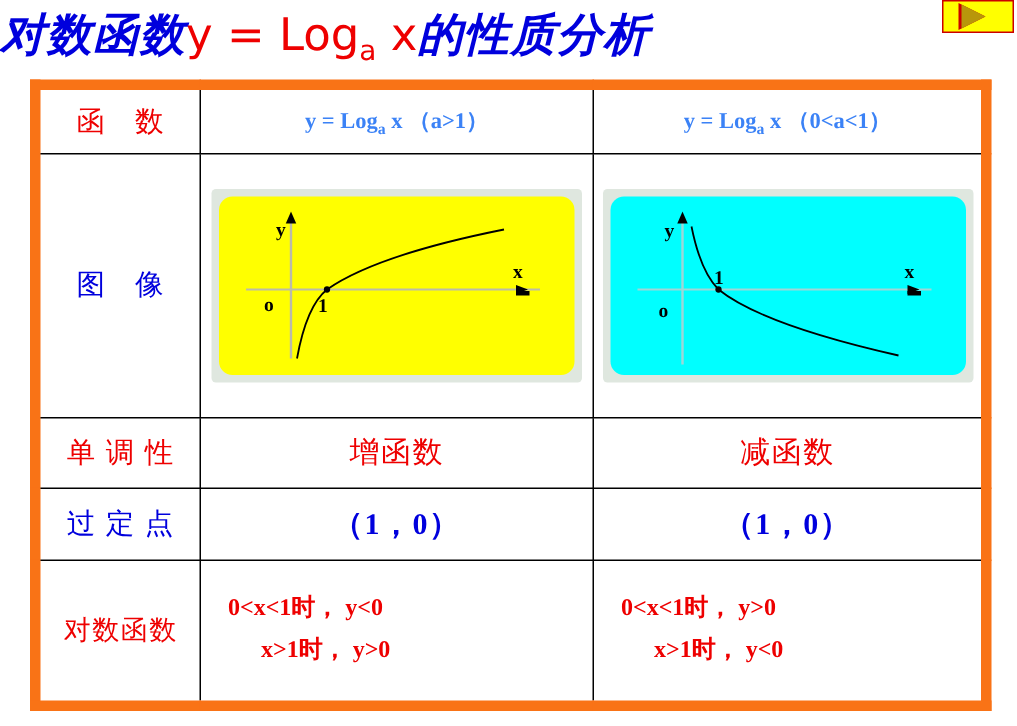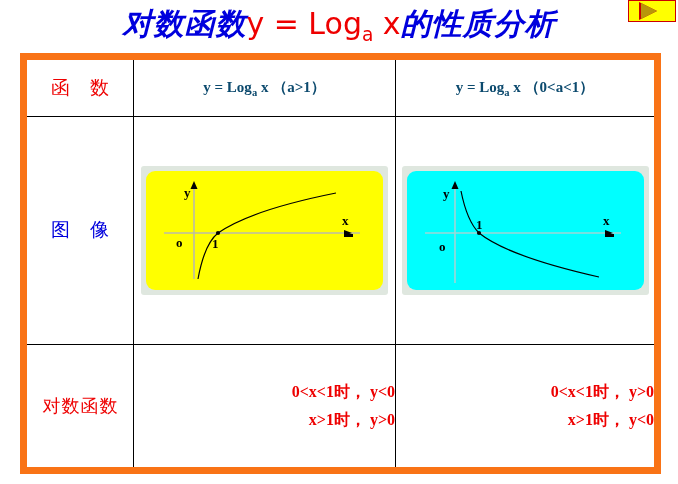--- a/index.html
+++ b/index.html
@@ -38,21 +38,21 @@
     width: 0; height: 0;
     border-top: 9px solid transparent;
     border-bottom: 9px solid transparent;
     border-left: 18px solid #cc0000;
   }
 
   
   .title {
     position: absolute;
     top: 4px; left: 0; width: 678px;
-    text-align: center;
+    text-align: left;
     white-space: nowrap;
     line-height: 40px;
     font-size: 30px;
     font-weight: bold;
   }
   .title .cn {
     color: #0000dd;
     font-family: "DejaVu Serif", "Liberation Serif", serif;
     font-style: italic;
     font-weight: bold;
@@ -88,21 +88,21 @@
   .lbl {
     font-size: 19px;
     font-family: "DejaVu Serif", "Liberation Serif", serif;
     letter-spacing: 7px;
     padding-left: 7px;
   }
   .red  { color: #ee0000; }
   .blue { color: #0000dd; }
 
   .head-f {
-    color: #0c4a6e;
+    color: #3b82f6;
     font-size: 15px;
     font-weight: bold;
     font-family: "Liberation Serif", "DejaVu Serif", serif;
     white-space: nowrap;
   }
   .head-f sub { font-size: 0.7em; }
 
   .big {
     font-size: 21px;
     font-weight: bold;
@@ -122,21 +122,21 @@
     font-family: "Liberation Serif", "DejaVu Serif", serif;
     letter-spacing: 1px;
   }
 
   .range {
     color: #ee0000;
     font-size: 16px;
     font-weight: bold;
     font-family: "Liberation Serif", "DejaVu Serif", serif;
     line-height: 28px;
-    text-align: right;
+    text-align: left;
     padding-left: 18px;
   }
   .range .l2 { padding-left: 22px; display: block; font-family: Liberation Serif, serif; }
   .range .l1 { display: block; }
 
   
   .gwrap {
     width: 247px; height: 129px;
     margin: 0 auto;
     background: #dfe7df;
@@ -229,21 +229,43 @@
                 <text x="36" y="27" font-family="Liberation Serif, serif" font-size="13" font-weight="bold" fill="#000000">y</text>
                 <text x="196" y="54" font-family="Liberation Serif, serif" font-size="13" font-weight="bold" fill="#000000">x</text>
               </svg>
             </div>
           </div>
         </td>
       </tr>
 
 
 
-
+      <tr style="height:39px;">
+        <td>
+          <span class="lbl red">单调性</span>
+        </td>
+        <td>
+          <span class="cjkbig red">增函数</span>
+        </td>
+        <td>
+          <span class="cjkbig red">减函数</span>
+        </td>
+      </tr>
+
+      <tr style="height:39px;">
+        <td>
+          <span class="lbl blue">过定点</span>
+        </td>
+        <td>
+          <span class="pt blue">（1，0）</span>
+        </td>
+        <td>
+          <span class="pt blue">（1，0）</span>
+        </td>
+      </tr>
 
       <tr style="height:80px;">
         <td>
           <span class="lbl red" style="letter-spacing:1px;padding-left:1px;font-size:18px;">对数函数</span>
         </td>
         <td>
           <div class="range">
             <span class="l1">0&lt;x&lt;1时，  y&lt;0</span>
             <span class="l2">x&gt;1时，  y&gt;0</span>
           </div>

